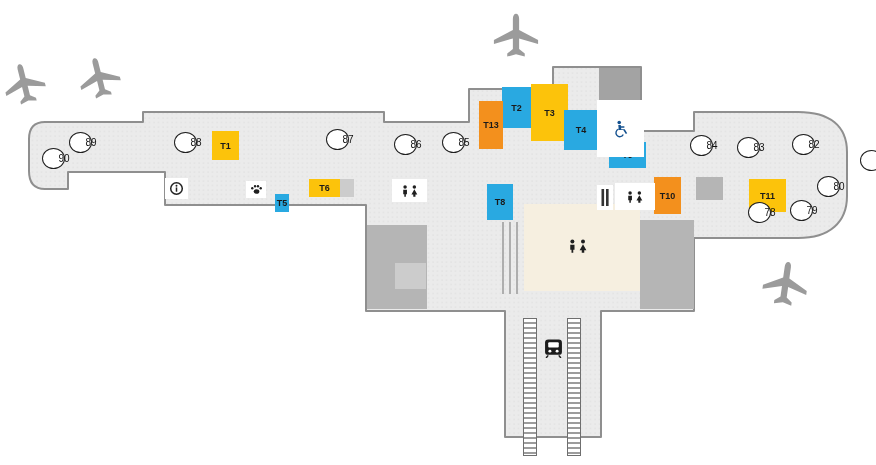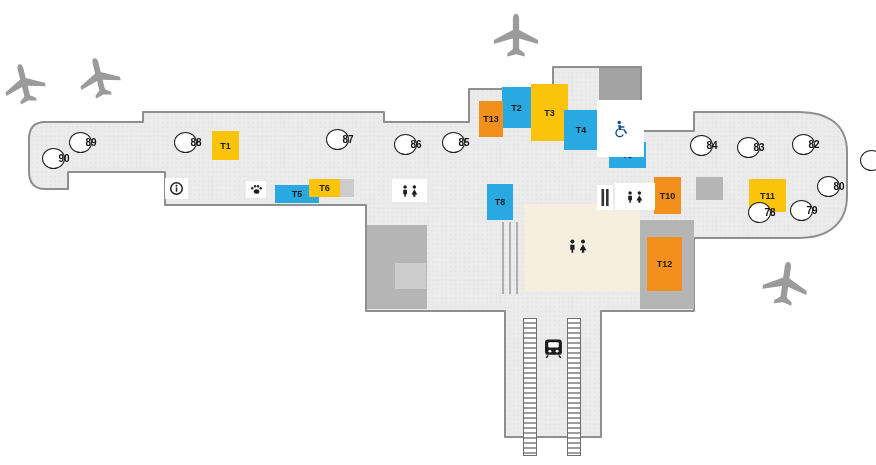--- a/index.html
+++ b/index.html
@@ -16,21 +16,21 @@
     position:absolute;display:flex;align-items:center;justify-content:center;
     font-size:9px;font-weight:bold;color:#1a1a1a;letter-spacing:0;
   }
   .amenity.yellow{background:#fcc30b;}
   .amenity.blue{background:#29a9e1;text-align:center;}
   .amenity.orange{background:#f3901d;}
   .gate{
     position:absolute;width:21px;height:21px;box-sizing:border-box;
     border:1.8px solid #1f1f1f;border-radius:50%;background:#fff;
     display:flex;align-items:center;justify-content:center;
-    font-size:10px;font-weight:bold;color:#111;padding-left:21px;
+    font-size:10px;font-weight:normal;color:#111;padding-left:21px;
   }
   .walkway{
     position:absolute;width:14px;height:138px;box-sizing:border-box;
     background-color:#fff;border:1.5px solid #6f6f6f;
     background-image:repeating-linear-gradient(to bottom,#ffffff 0 3.5px,#9c9c9c 3.5px 5px);
   }
   .plane{position:absolute;}
   .icon-wrap{position:absolute;display:flex;align-items:center;justify-content:center;}
 </style>
 </head>
@@ -73,28 +73,27 @@
   <div class="queue-line" style="left:509px;top:222px;height:72px;"></div>
   <div class="queue-line" style="left:516px;top:222px;height:72px;"></div>
 
   <div class="walkway" style="left:523px;top:318px;"></div>
   <div class="walkway" style="left:567px;top:318px;"></div>
 
   <div class="amenity yellow" style="left:212px;top:131px;width:27px;height:29px">T1</div>
   <div class="amenity blue" style="left:502px;top:87px;width:29px;height:41px">T2</div>
   <div class="amenity yellow" style="left:531px;top:84px;width:37px;height:57px">T3</div>
   <div class="amenity blue" style="left:564px;top:110px;width:34px;height:40px">T4</div>
-  <div class="amenity blue" style="left:275px;top:185px;width:44px;height:18px">T5</div>
+  <div class="amenity blue" style="left:275px;top:194px;width:14px;height:18px">T5</div>
   <div class="amenity yellow" style="left:309px;top:179px;width:31px;height:18px">T6</div>
   <div class="amenity blue" style="left:487px;top:184px;width:26px;height:36px">T8</div>
   <div class="amenity blue" style="left:609px;top:142px;width:37px;height:26px">T9</div>
   <div class="amenity orange" style="left:654px;top:177px;width:27px;height:37px">T10</div>
   <div class="amenity yellow" style="left:749px;top:179px;width:37px;height:33px">T11</div>
-  <div class="amenity orange" style="left:647px;top:237px;width:35px;height:54px">T12</div>
-  <div class="amenity orange" style="left:479px;top:101px;width:24px;height:36px">T13</div>
+  <div class="amenity orange" style="left:479px;top:101px;width:24px;height:48px">T13</div>
 
   <div class="white-box" style="left:392px;top:179px;width:35px;height:23px;">
     <svg width="18" height="12" viewBox="0 0 16 11" fill="#1f1f1f">
       <circle cx="3.5" cy="1.8" r="1.6"></circle>
       <path d="M1.8 4.4 h3.4 v4 h-1 v2.4 h-1.4 v-2.4 h-1 z"></path>
       <circle cx="12" cy="1.8" r="1.6"></circle>
       <path d="M12 4 l2.7 4.8 h-1.7 v2 h-2 v-2 h-1.7 z"></path>
     </svg>
   </div>
 

